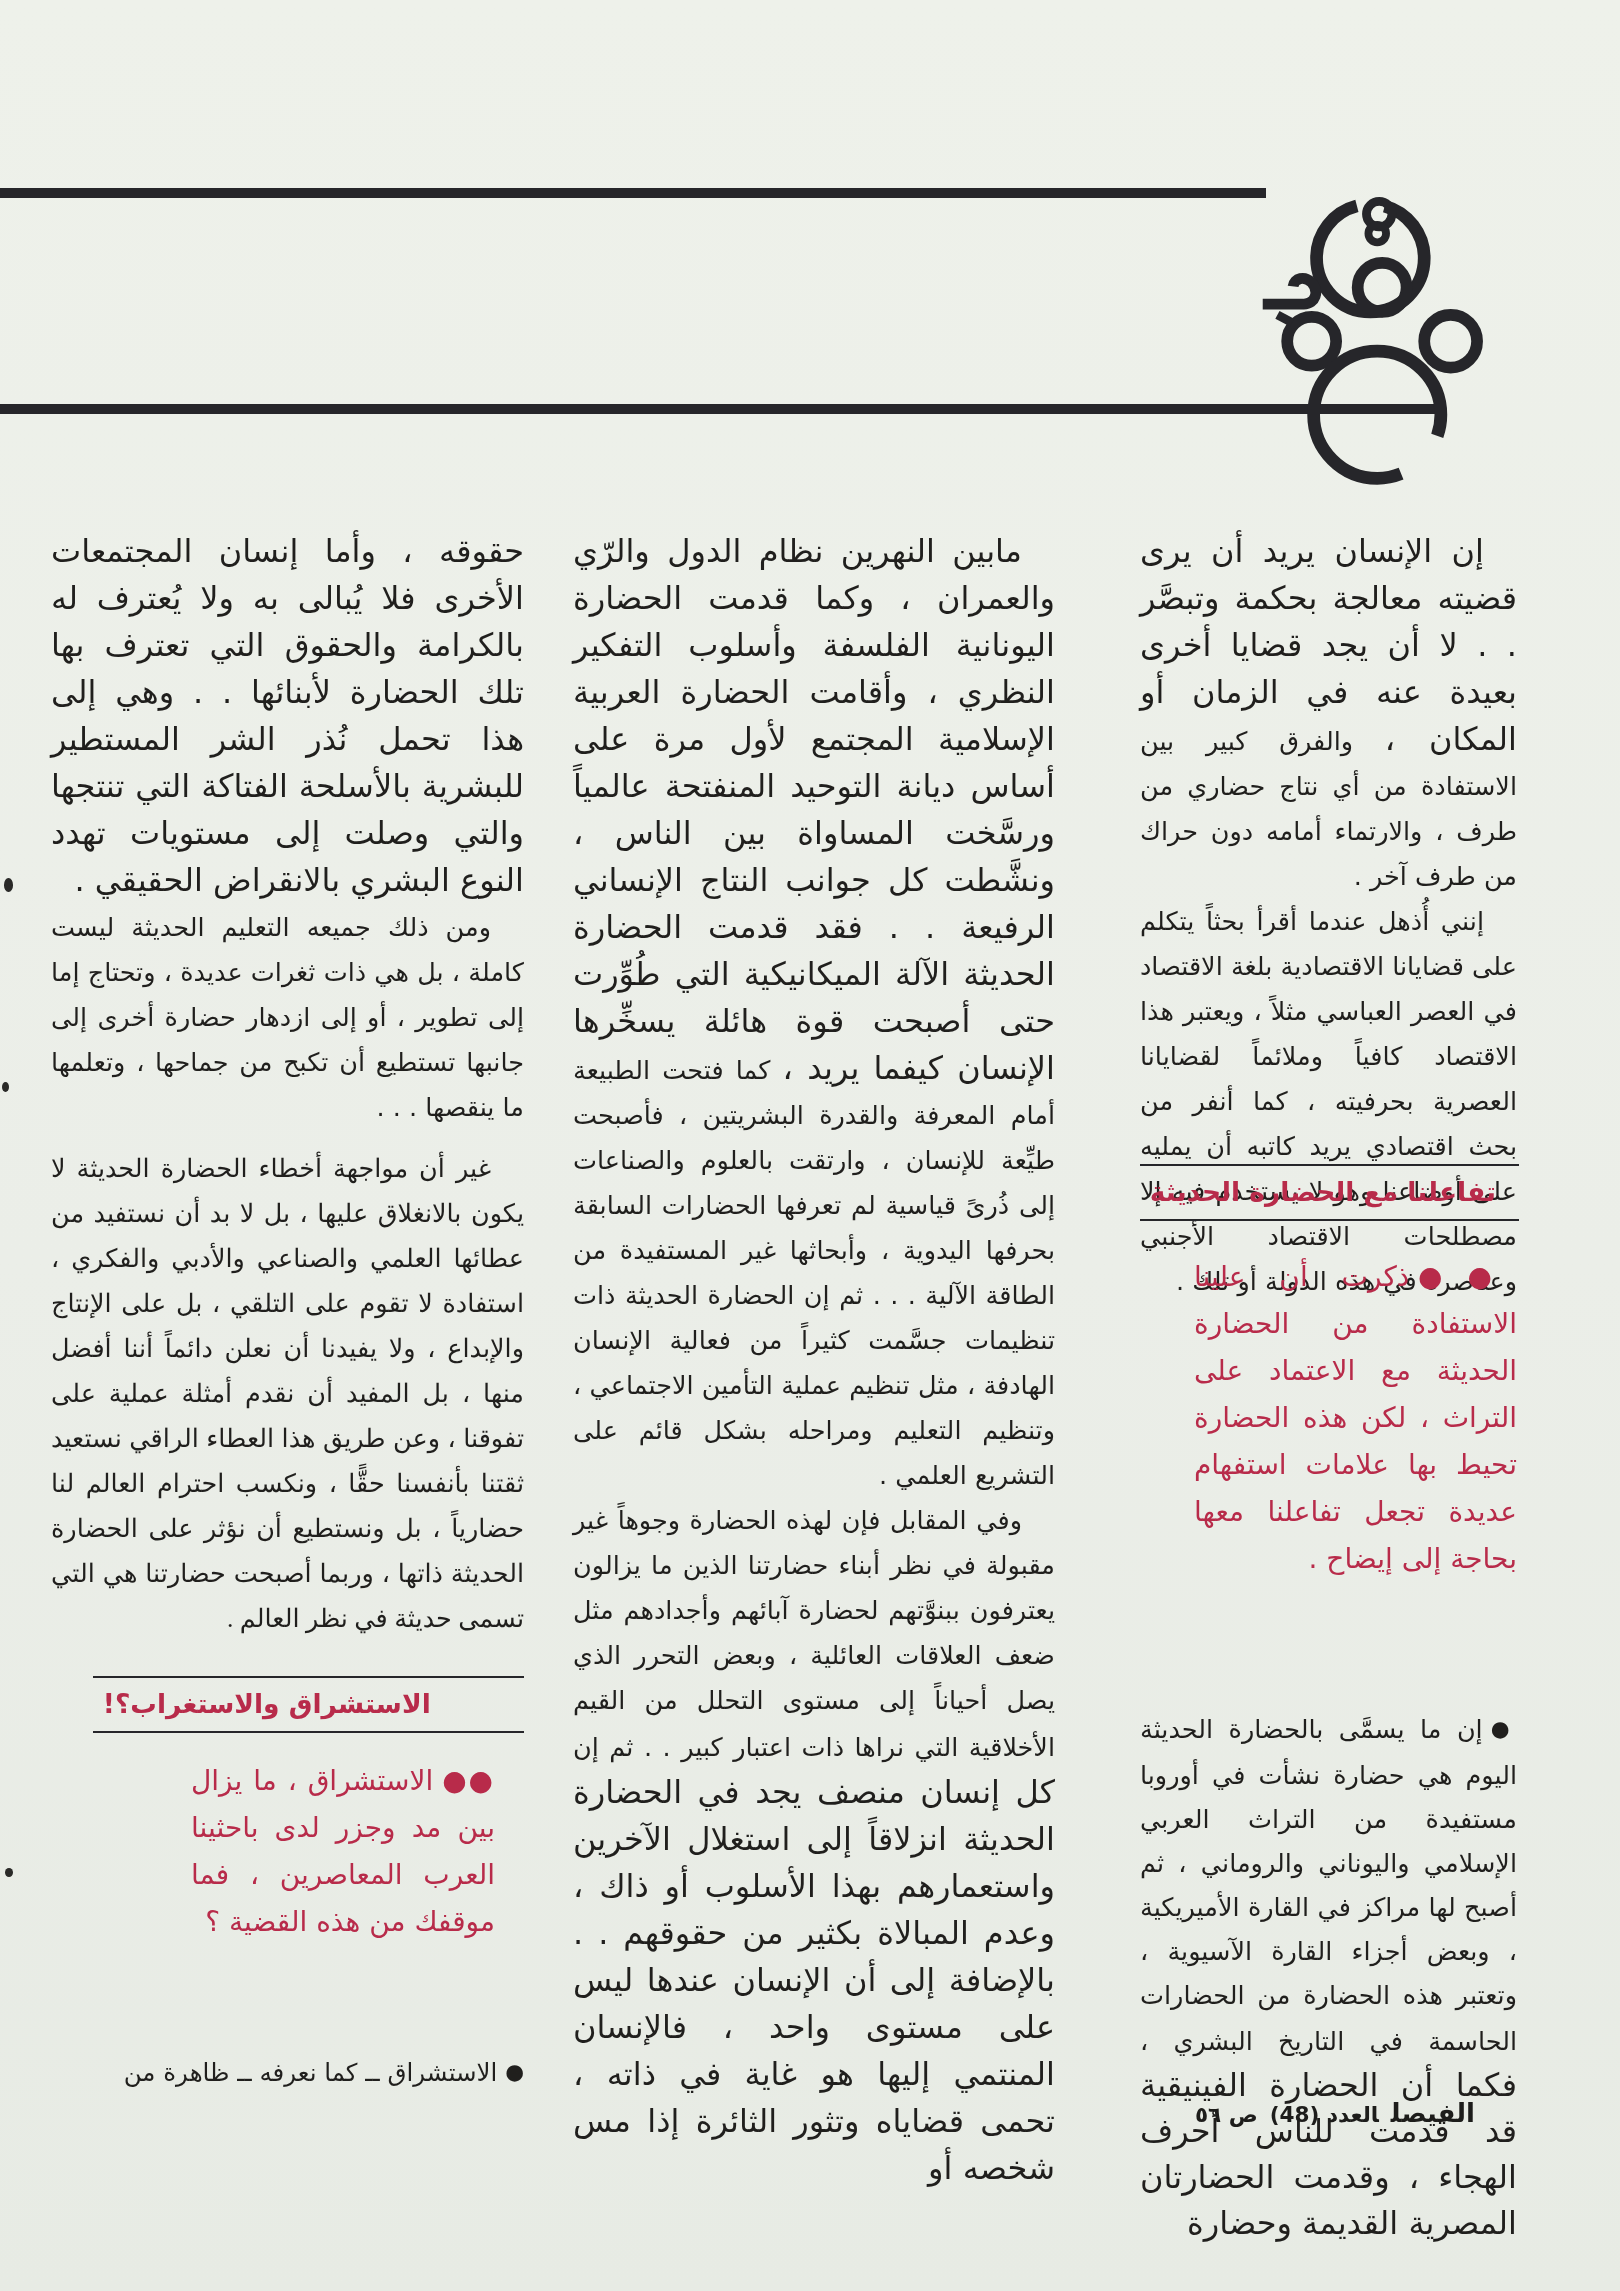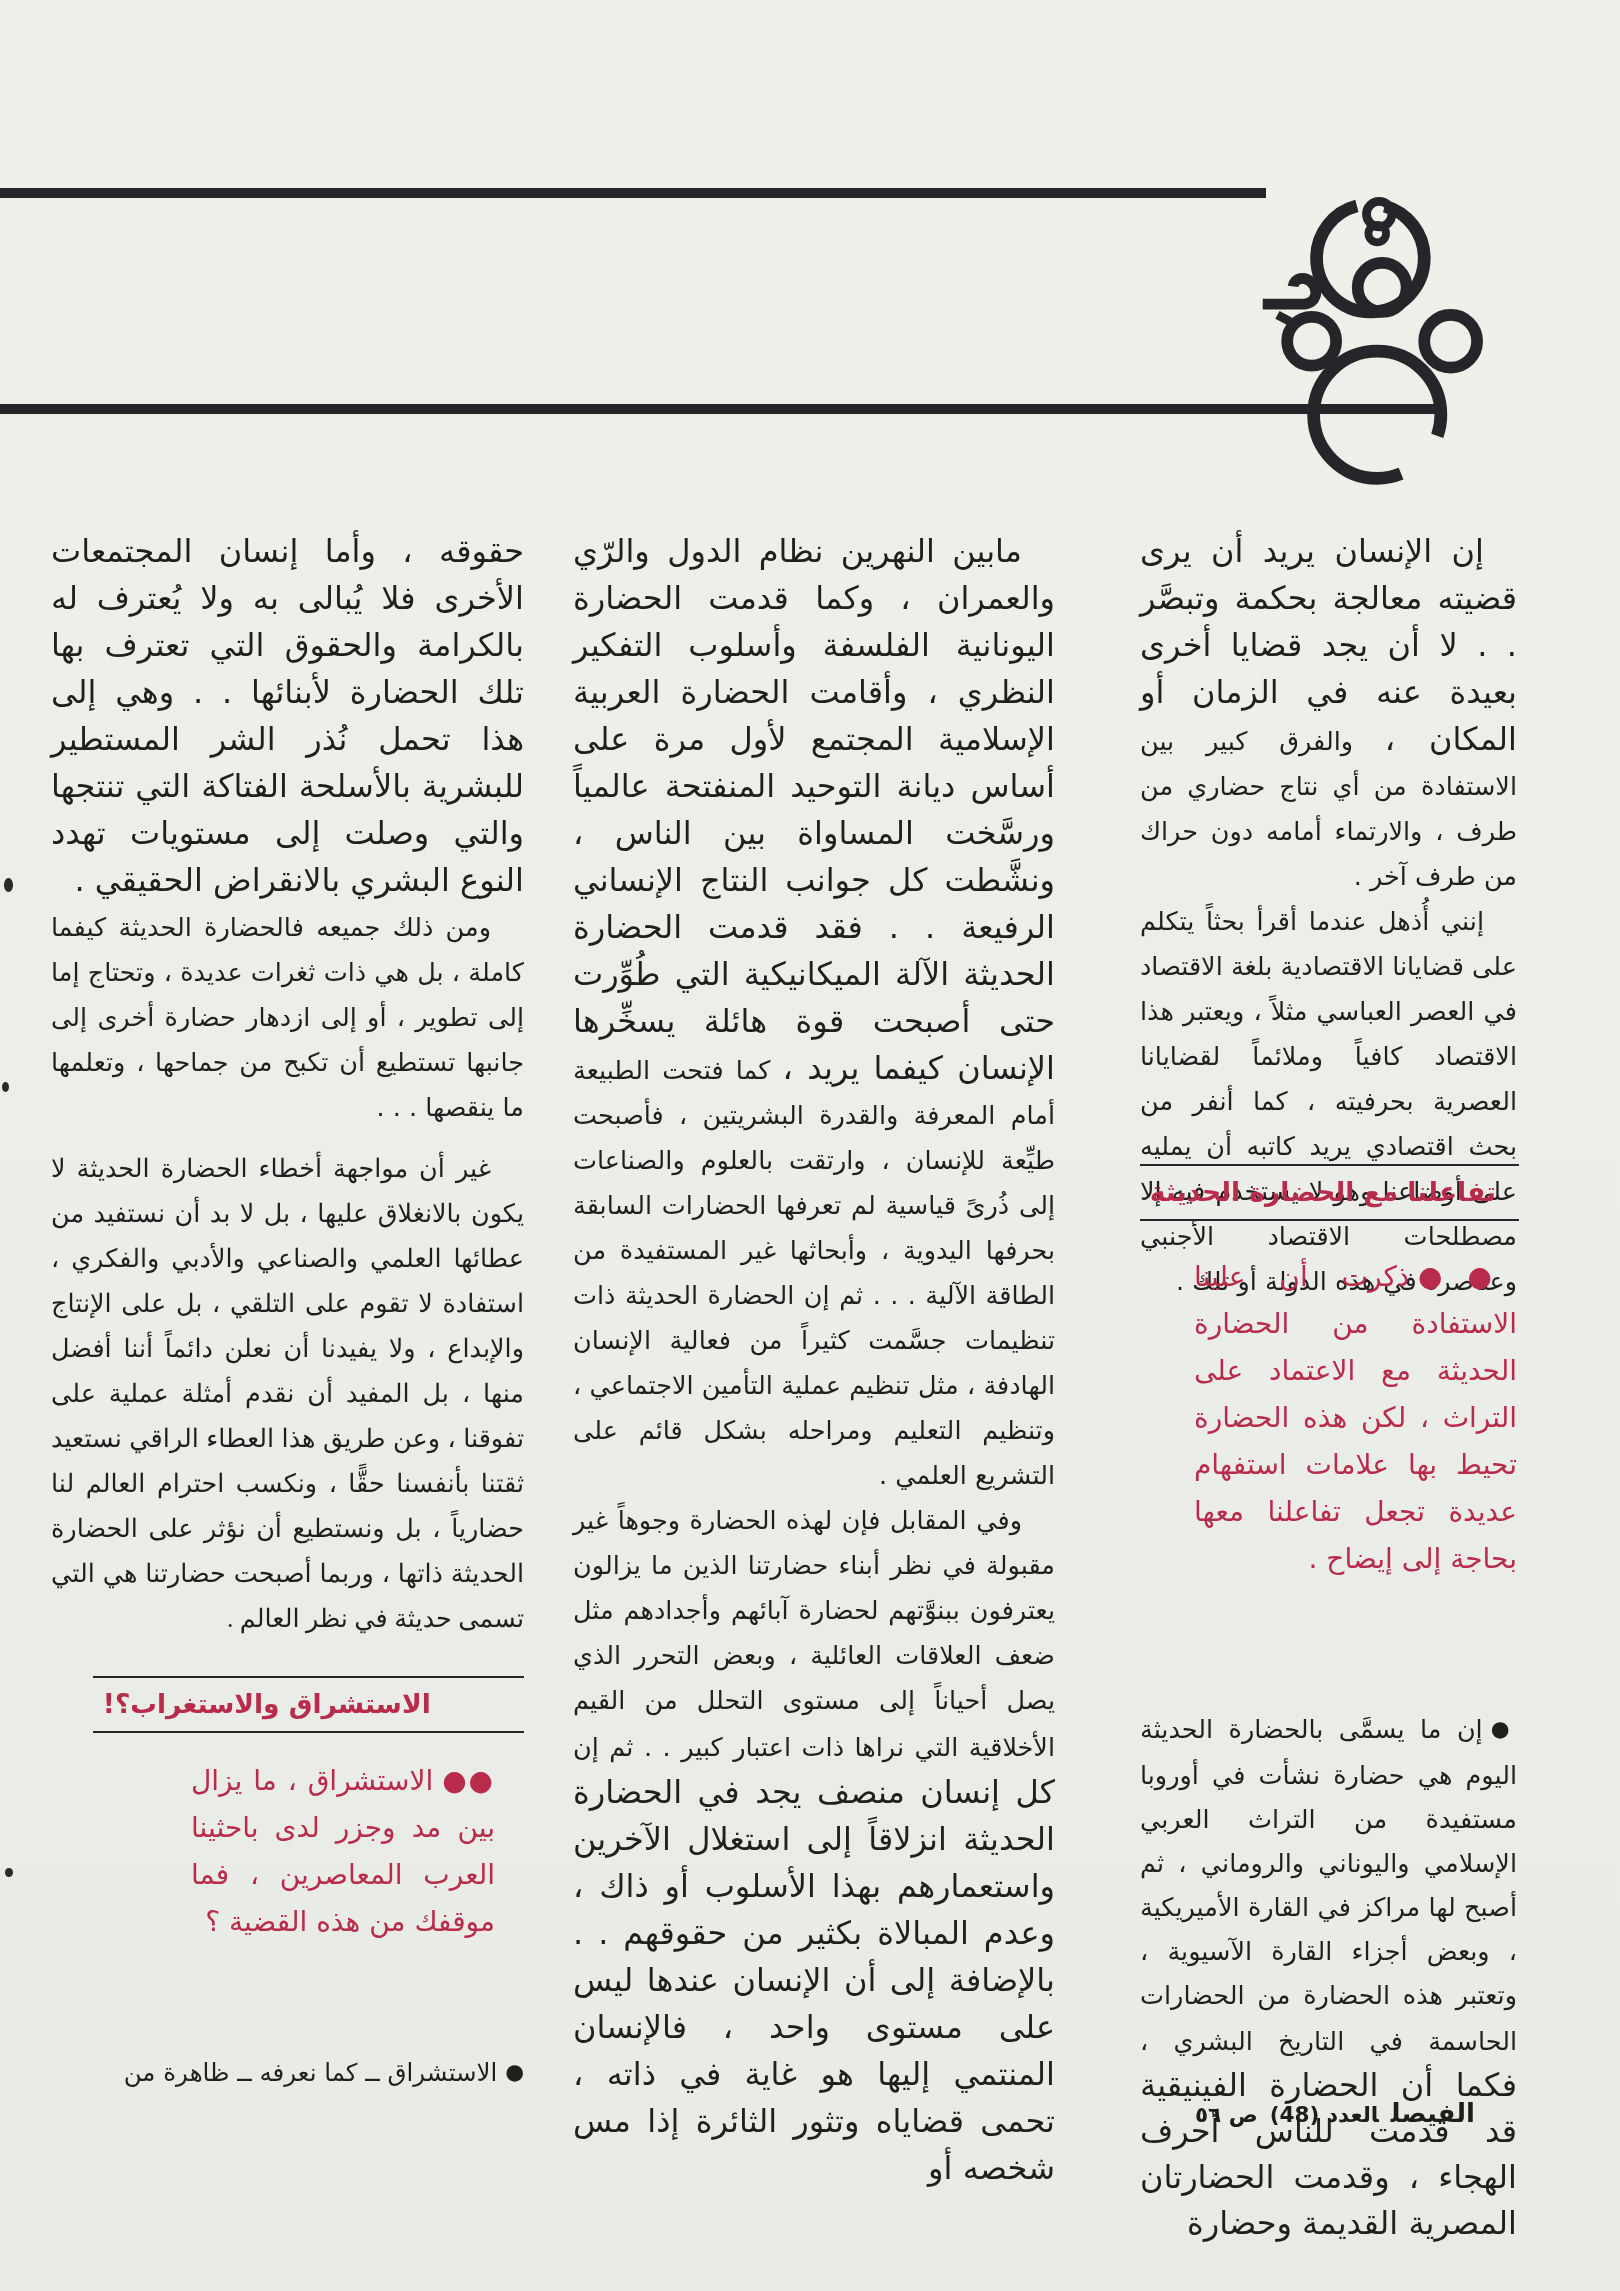--- a/index.html
+++ b/index.html
@@ -92,21 +92,21 @@
     <path d="M 20 138 H 62 C 74 138 78 125 70 116 C 63 109 52 111 51 120" stroke-width="11"></path>
     <circle cx="70" cy="176" r="25" stroke-width="12"></circle>
     <path d="M 50 157 L 35 149" stroke-width="9"></path>
     <circle cx="212" cy="176" r="27" stroke-width="12"></circle>
     <circle cx="137" cy="251" r="65" stroke-width="13" stroke-dasharray="22 55 331.4"></circle>
   </g>
 </svg>
 
 <div class="flow" id="col-left">
   <p class="noindent"><span class="bold-lg">حقوقه ، وأما إنسان المجتمعات الأخرى فلا يُبالى به ولا يُعترف له بالكرامة والحقوق التي تعترف بها تلك الحضارة لأبنائها . . وهي إلى هذا تحمل نُذر الشر المستطير للبشرية بالأسلحة الفتاكة التي تنتجها والتي وصلت إلى مستويات تهدد النوع البشري بالانقراض الحقيقي .</span></p>
-  <p>ومن ذلك جميعه فالحضارة الحديثة كيفما كاملة ، بل هي ذات ثغرات عديدة ، وتحتاج إما إلى تطوير ، أو إلى ازدهار حضارة أخرى إلى جانبها تستطيع أن تكبح من جماحها ، وتعلمها ما ينقصها . . .</p>
+  <p>ومن ذلك جميعه التعليم الحديثة ليست كاملة ، بل هي ذات ثغرات عديدة ، وتحتاج إما إلى تطوير ، أو إلى ازدهار حضارة أخرى إلى جانبها تستطيع أن تكبح من جماحها ، وتعلمها ما ينقصها . . .</p>
   <p class="gap-top">غير أن مواجهة أخطاء الحضارة الحديثة لا يكون بالانغلاق عليها ، بل لا بد أن نستفيد من عطائها العلمي والصناعي والأدبي والفكري ، استفادة لا تقوم على التلقي ، بل على الإنتاج والإبداع ، ولا يفيدنا أن نعلن دائماً أننا أفضل منها ، بل المفيد أن نقدم أمثلة عملية على تفوقنا ، وعن طريق هذا العطاء الراقي نستعيد ثقتنا بأنفسنا حقًّا ، ونكسب احترام العالم لنا حضارياً ، بل ونستطيع أن نؤثر على الحضارة الحديثة ذاتها ، وربما أصبحت حضارتنا هي التي تسمى حديثة في نظر العالم .</p>
 </div>
 
 <div class="section-head" id="head-left">
   <span>الاستشراق والاستغراب؟!</span>
 </div>
 
 <div class="question" id="q-left">
   <span class="q-bullets">●●</span><span> الاستشراق ، ما يزال بين مد وجزر لدى باحثينا العرب المعاصرين ، فما موقفك من هذه القضية ؟</span>
 </div>

